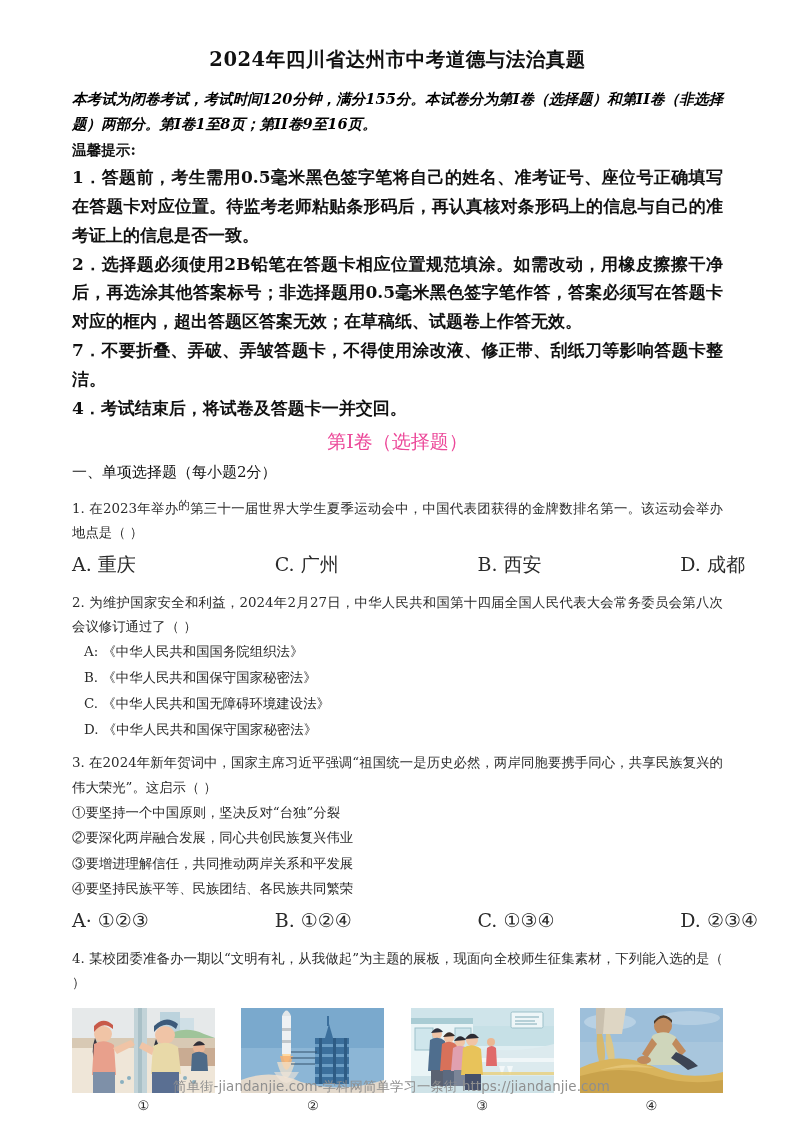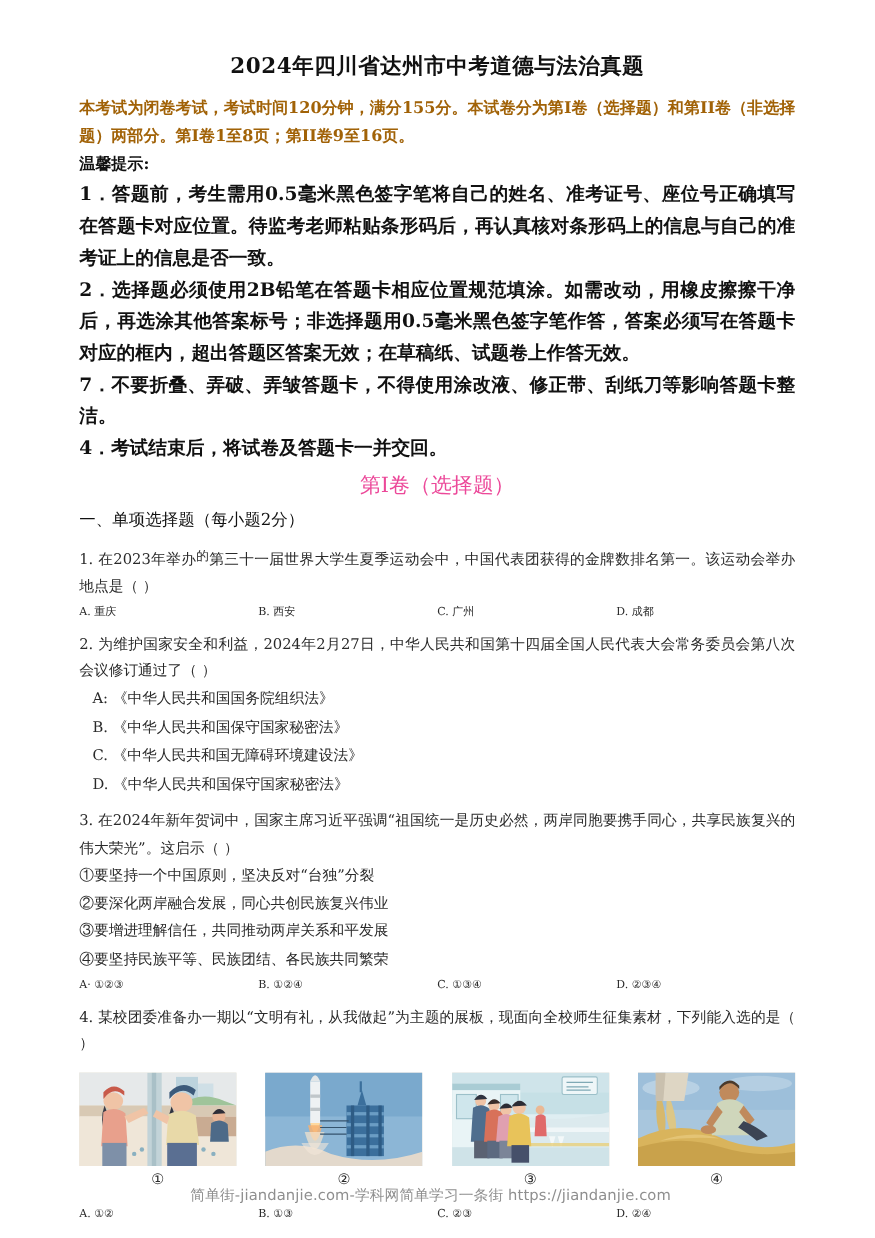--- a/index.html
+++ b/index.html
@@ -38,21 +38,22 @@
   
   .intro-block {
     margin-top: 14px;
   }
   .intro-line {
     font-size: 14.6px;
     font-weight: bold;
     line-height: 1.68;
     text-align: justify;
     text-justify: inter-ideograph;
-    color: #a16207;
+    color: #000000;
+    font-style: italic;
   }
   .notice-head {
     font-size: 14.6px;
     font-weight: bold;
     line-height: 1.68;
     margin-top: 2px;
     color: #111;
   }
   .notice-item {
     font-size: 17px;
@@ -97,23 +98,24 @@
   }
   .q-sub {
     font-size: 13.4px;
     line-height: 1.88;
     color: #2a2a2a;
   }
 
   
   .opt-row {
     display: flex;
-    font-size: 10px;
+    font-size: 19px;
     line-height: 1.9;
     color: #2a2a2a;
+    gap: 40px;
   }
   .opt-row .opt {
     flex: 0 0 25%;
     white-space: nowrap;
   }
   .opt-row.tight { margin-top: 1px; }
 
   
   .opt-stack .opt {
     font-size: 13.4px;
@@ -178,22 +180,22 @@
     <div class="notice-item">4．考试结束后，将试卷及答题卡一并交回。</div>
   </div>
 
   <div class="part-heading">第Ⅰ卷（选择题）</div>
   <div class="section-heading">一、单项选择题（每小题2分）</div>
 
   <div class="question">
     <div class="q-stem"><span>1. 在2023年举办</span><span class="raised">的</span><span>第三十一届世界大学生夏季运动会中，中国代表团获得的金牌数排名第一。该运动会举办地点是（   ）</span></div>
     <div class="opt-row">
       <span class="opt">A. 重庆</span>
+      <span class="opt">C. 广州</span>
       <span class="opt">B. 西安</span>
-      <span class="opt">C. 广州</span>
       <span class="opt">D. 成都</span>
     </div>
   </div>
 
   <div class="question">
     <div class="q-stem">2. 为维护国家安全和利益，2024年2月27日，中华人民共和国第十四届全国人民代表大会常务委员会第八次会议修订通过了（   ）</div>
     <div class="opt-stack">
       <div class="opt">A: 《中华人民共和国国务院组织法》</div>
       <div class="opt">B. 《中华人民共和国保守国家秘密法》</div>
       <div class="opt">C. 《中华人民共和国无障碍环境建设法》</div>

